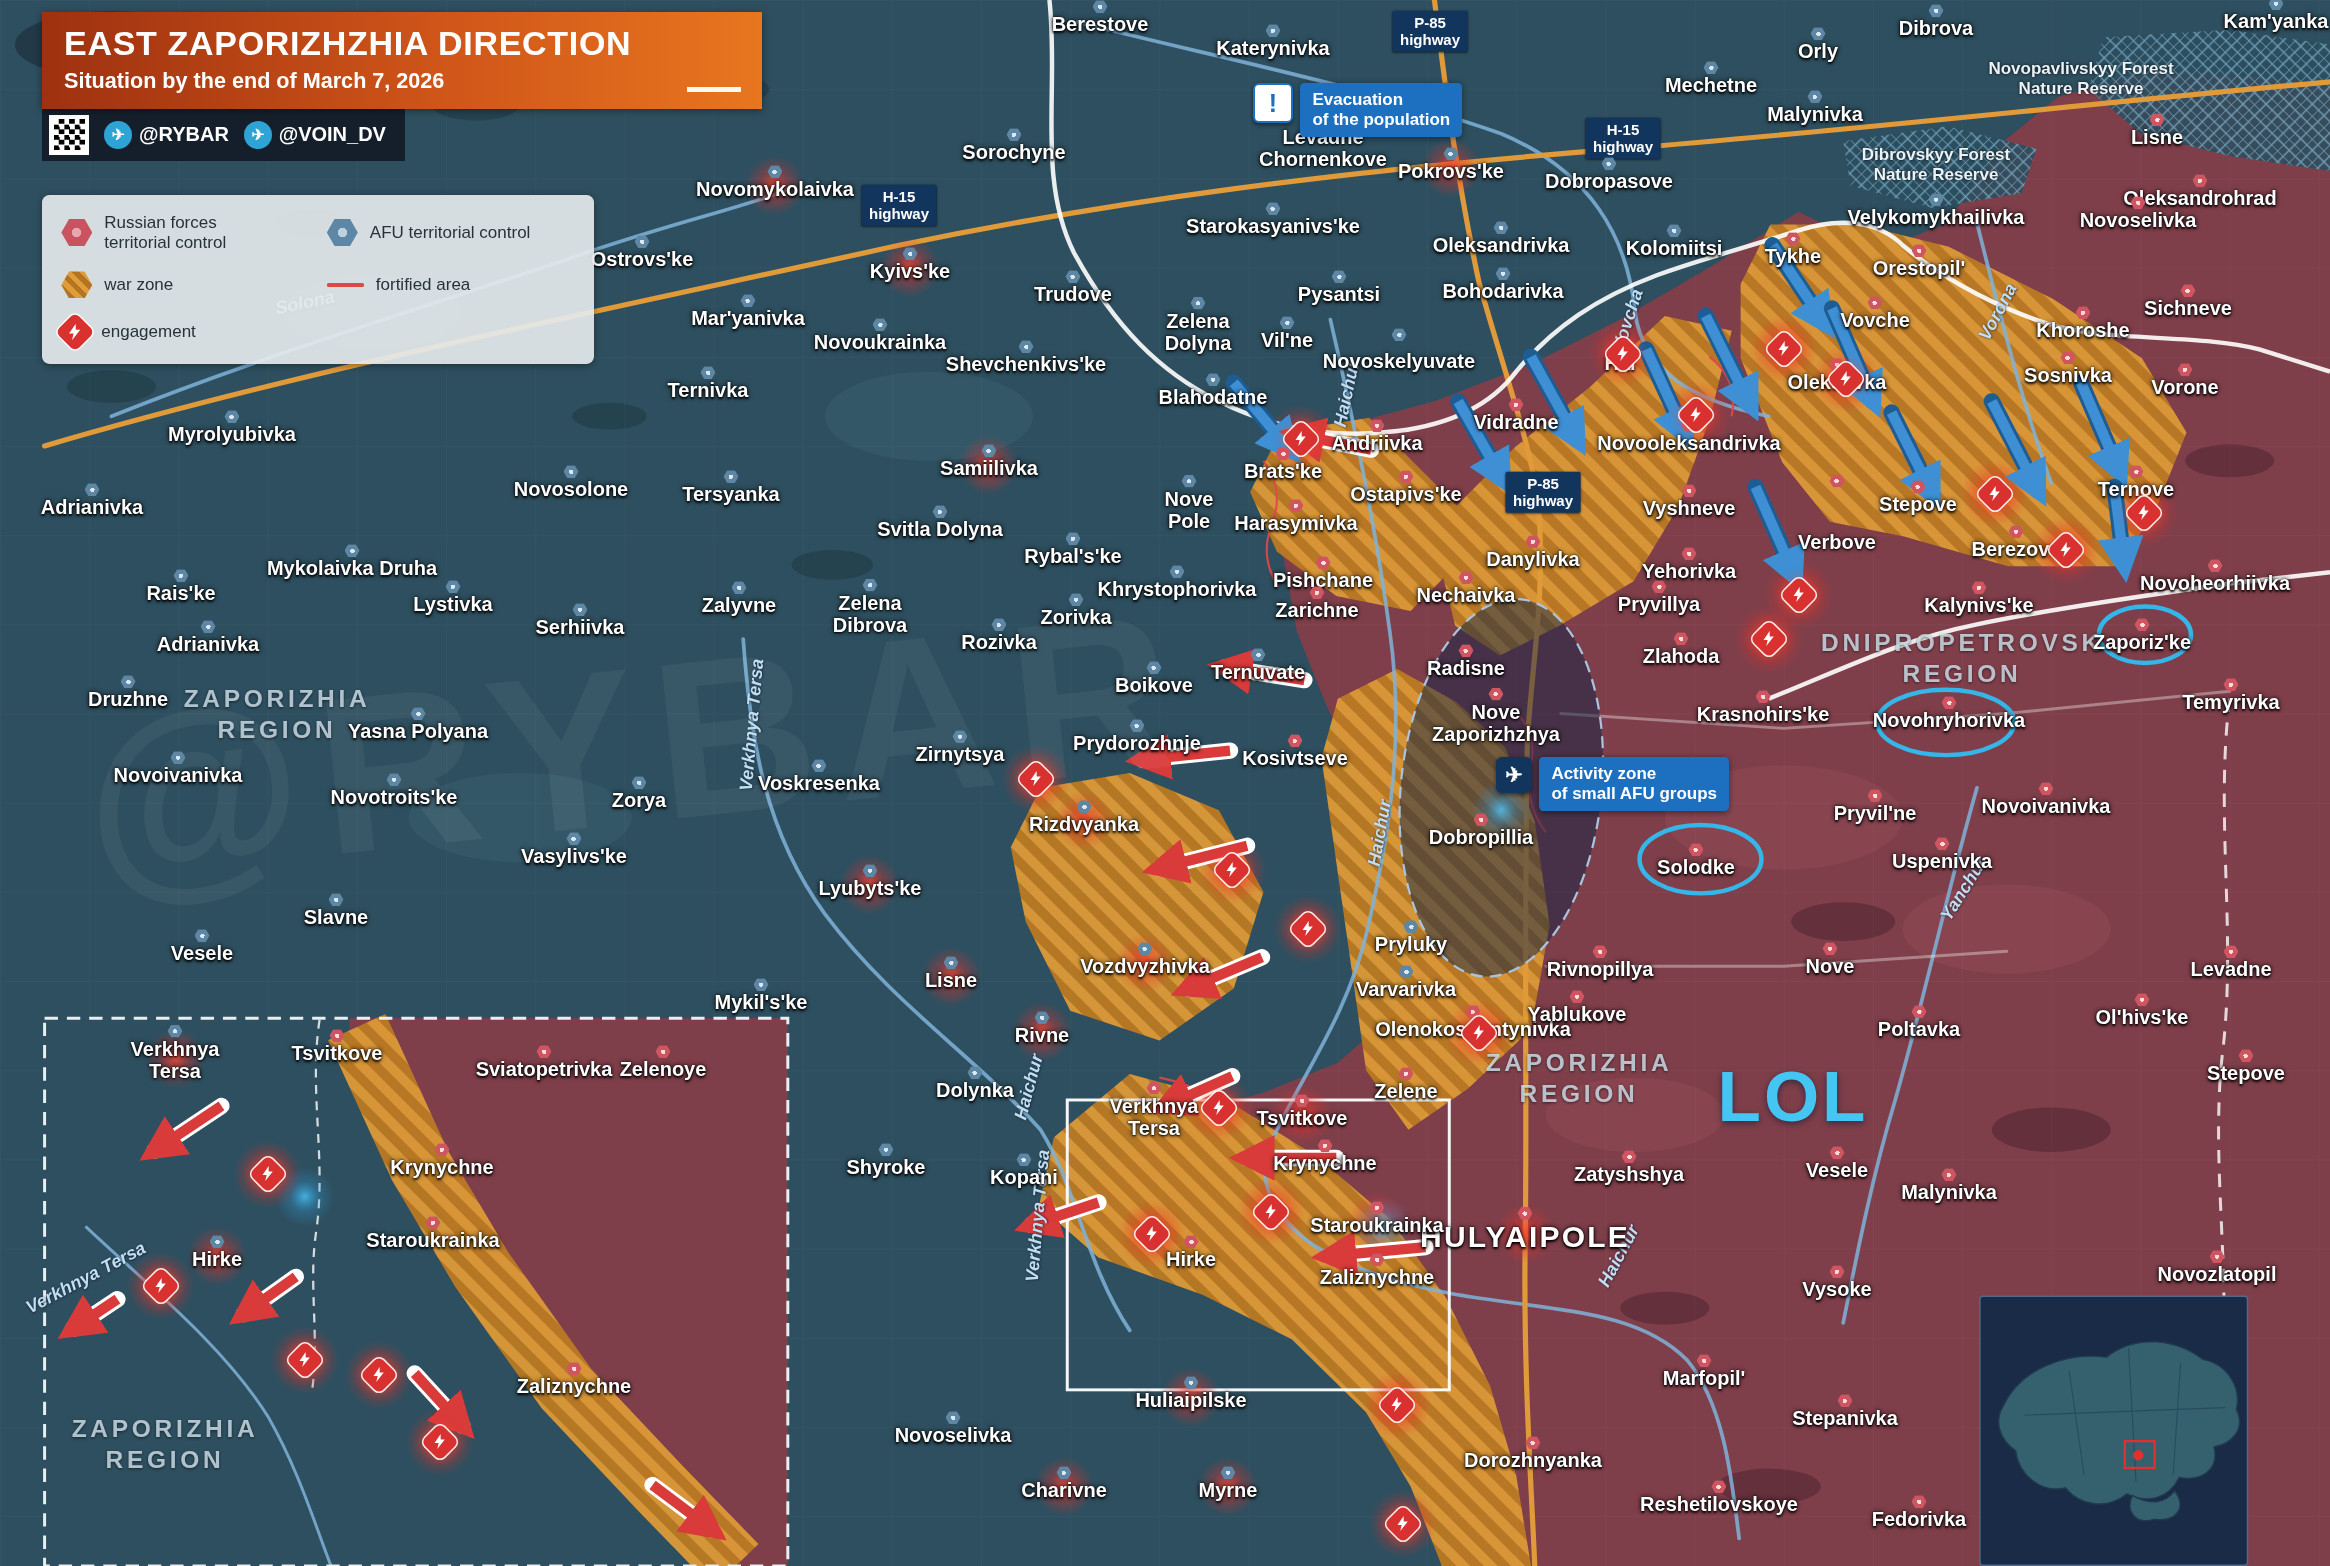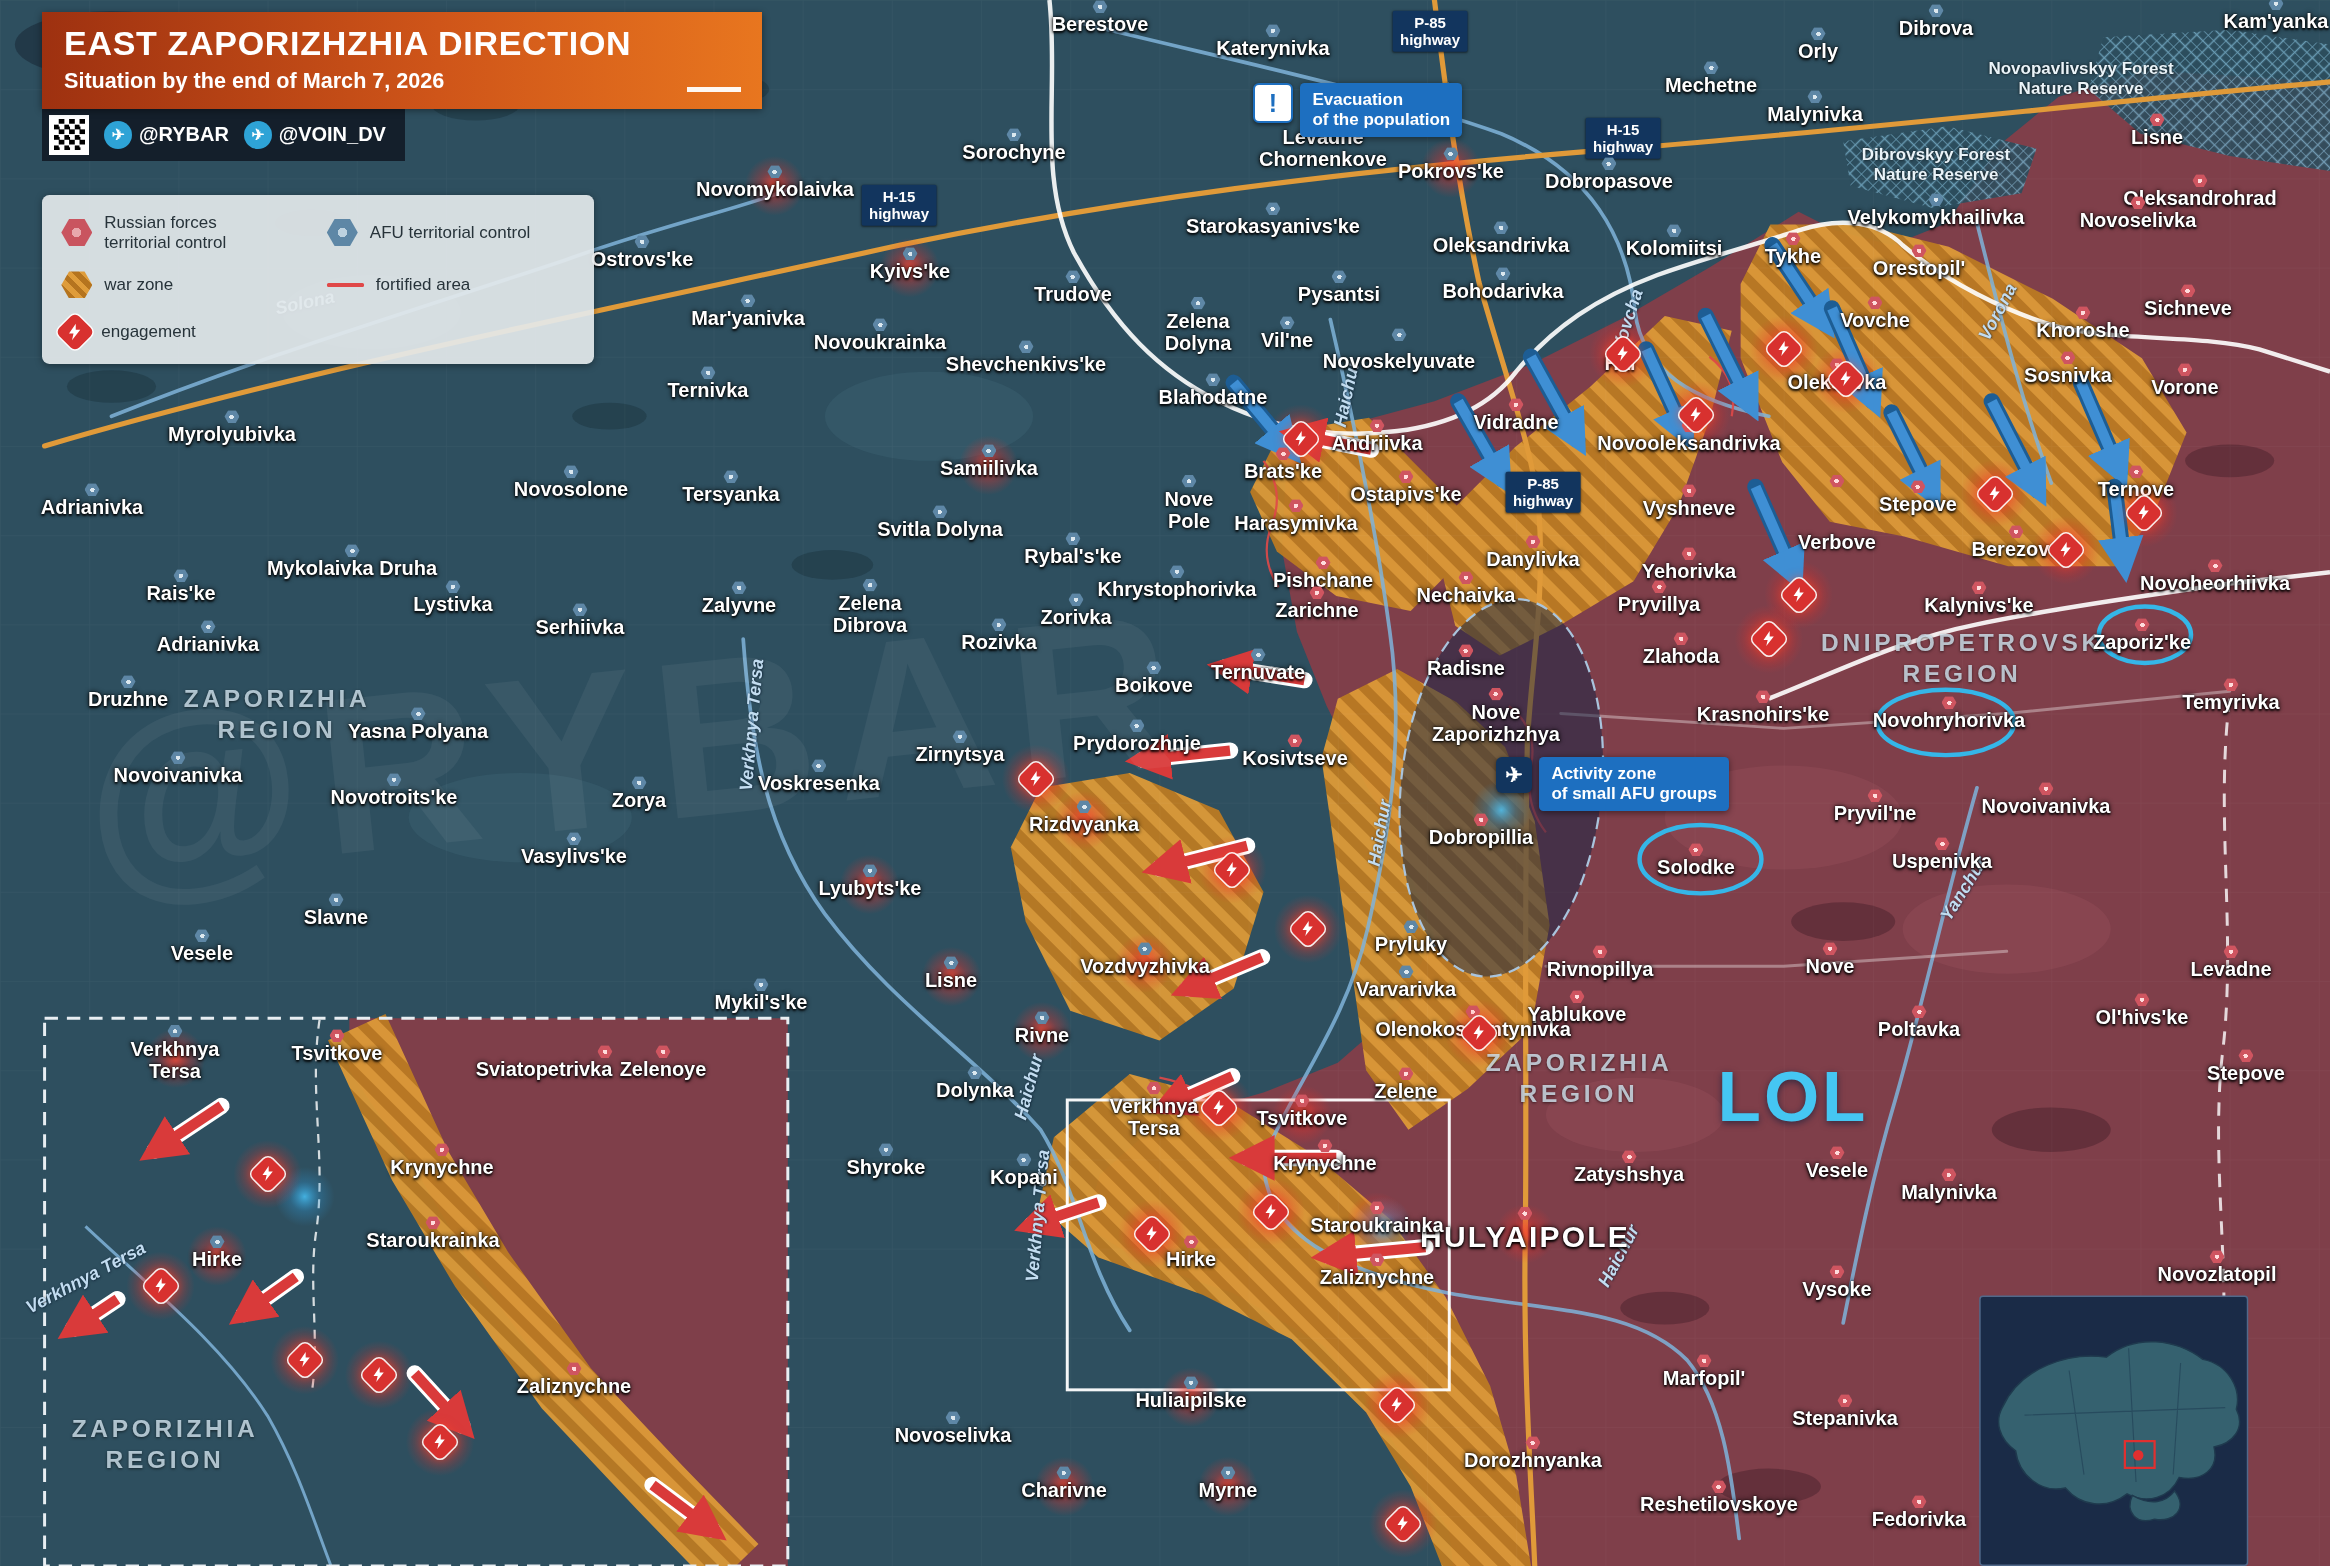--- a/index.html
+++ b/index.html
@@ -909,21 +909,21 @@
       </div>
       <div class="town ua" style="left: 175px; top: 1058px;">
         <span class="hex"></span>
         <span class="t">Verkhnya
 Tersa</span>
       </div>
       <div class="town ru" style="left: 337px; top: 1050px;">
         <span class="hex"></span>
         <span class="t">Tsvitkove</span>
       </div>
-      <div class="town ru" style="left: 544px; top: 1066px; align-items: flex-end;">
+      <div class="town ru" style="left: 544px; top: 1066px;">
         <span class="hex"></span>
         <span class="t">Sviatopetrivka</span>
       </div>
       <div class="town ru" style="left: 663px; top: 1066px;">
         <span class="hex"></span>
         <span class="t">Zelenoye</span>
       </div>
       <div class="town ru" style="left: 442px; top: 1164px;">
         <span class="hex"></span>
         <span class="t">Krynychne</span>

